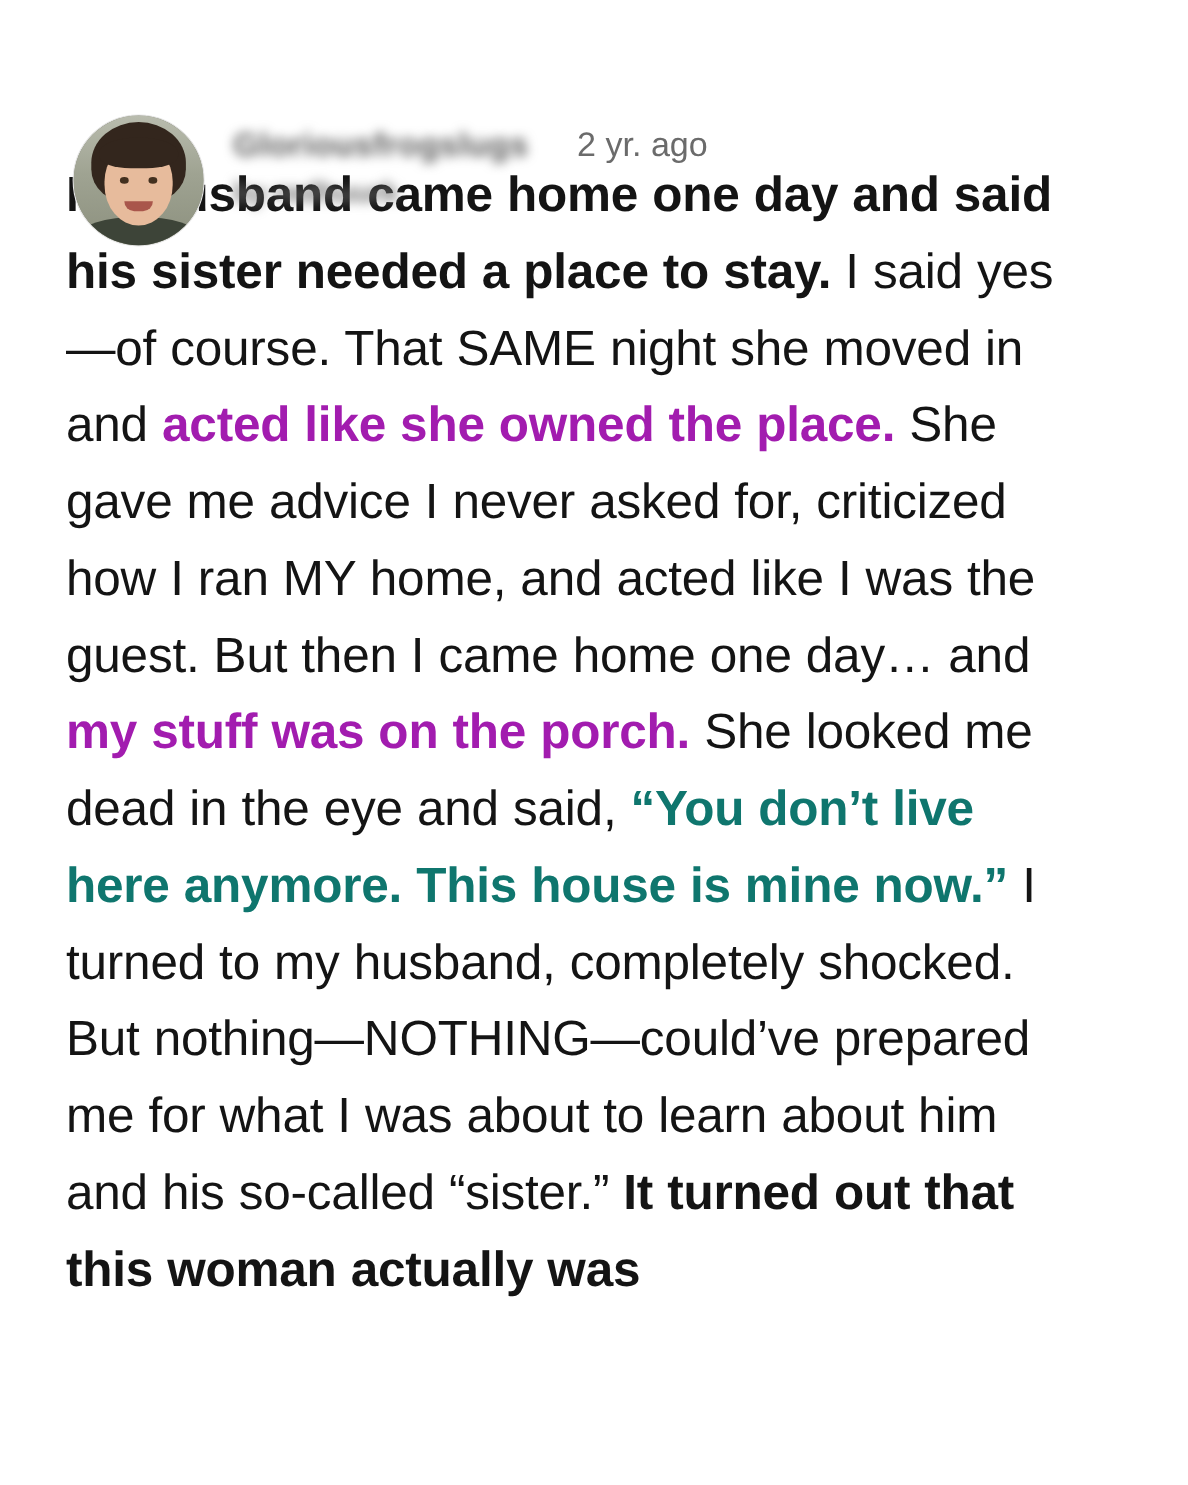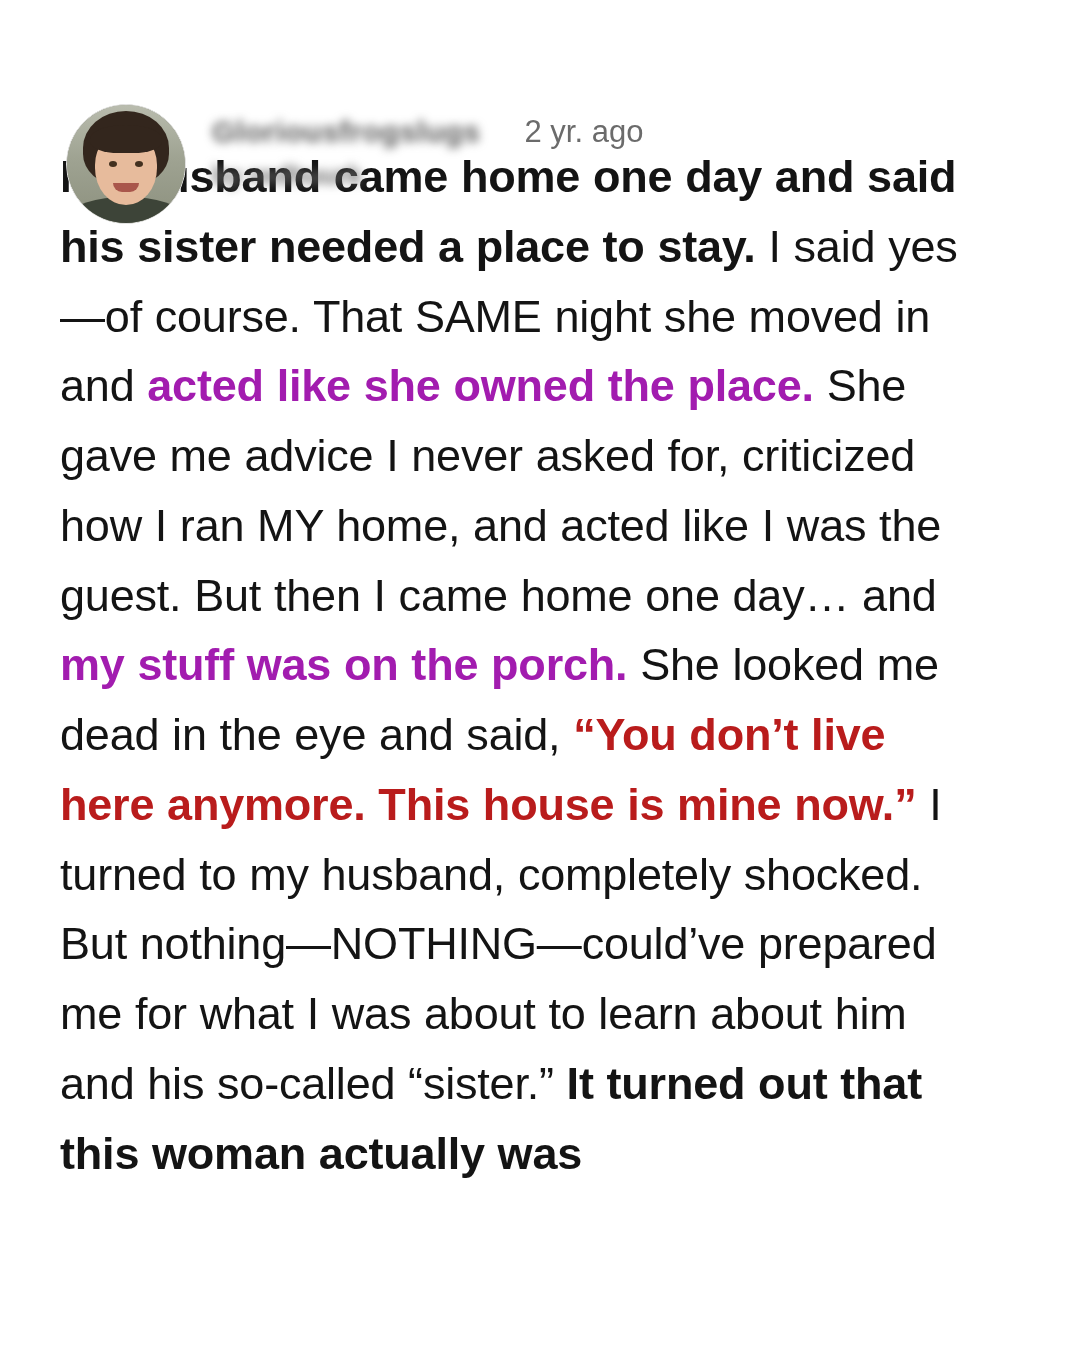--- a/index.html
+++ b/index.html
@@ -160,21 +160,21 @@
   }
   .post-body b, .post-body .b {
     font-weight: 700;
   }
   .post-body .hl {
     color: #a21caf;
     font-weight: 700;
   }
   .post-body .q {
     font-weight: 700;
-    color: #b91c1c;
+    color: #0f766e;
   }
   .post-body .tail {
     font-weight: 700;
   }
 </style>
 </head>
 <body>
 
 <div class="post">
 

